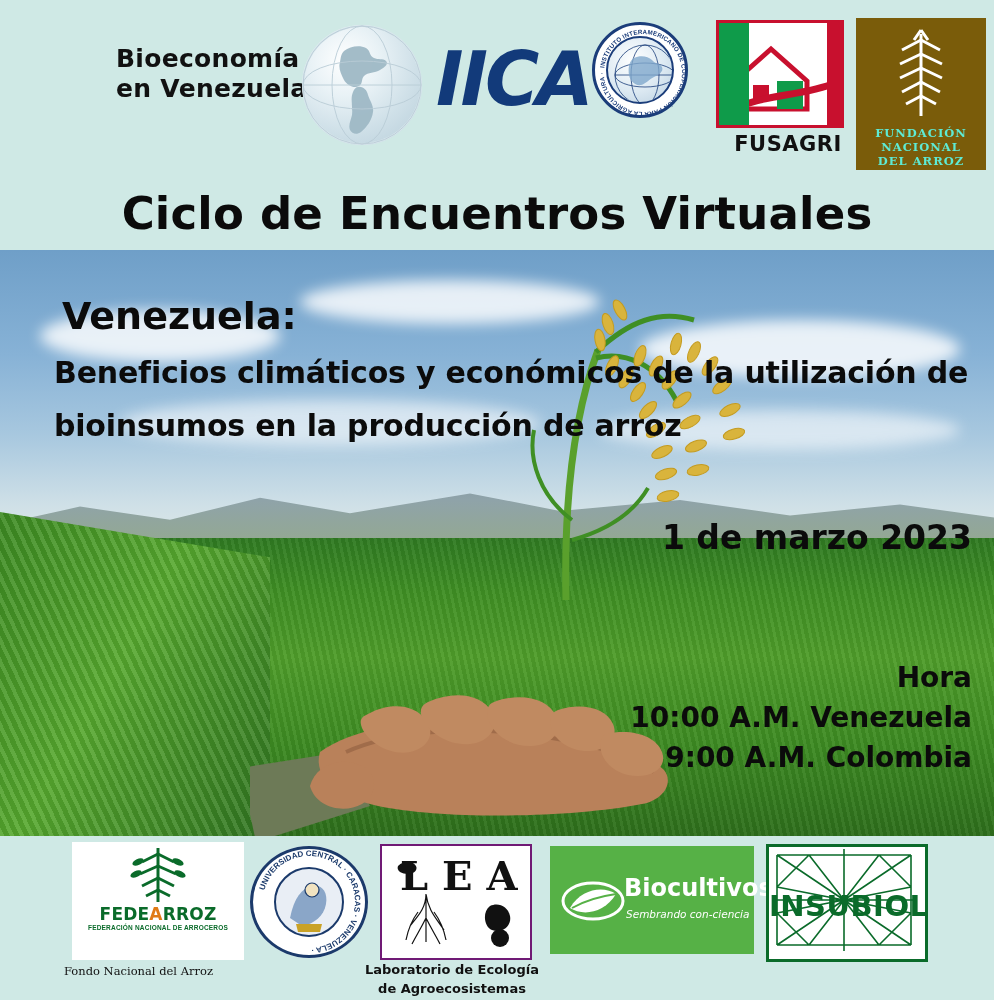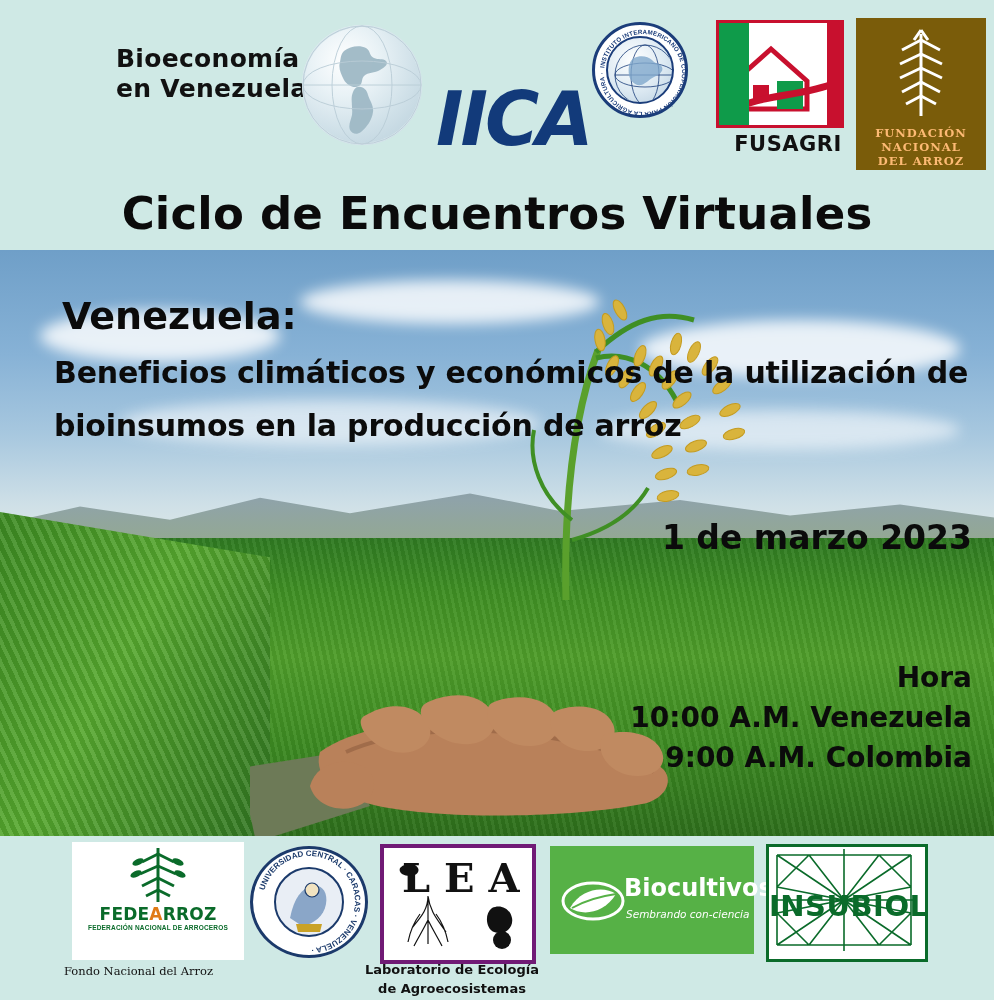--- a/index.html
+++ b/index.html
@@ -8,35 +8,35 @@
 
   
   .header{position:relative;height:178px;background:#cfe9e5;}
   .bio-title{position:absolute;left:72px;top:44px;font-family:"DejaVu Sans",sans-serif;font-weight:bold;font-size:25px;color:#111;line-height:30px;letter-spacing:.3px;}
   .globe{position:absolute;left:258px;top:25px;width:120px;height:120px;border-radius:50%;
     background:radial-gradient(circle at 36% 30%, #ffffff 0%, #e9f2f6 30%, #cfe0e8 62%, #b5ccd8 100%);
     box-shadow:inset 0 0 0 2px #d8e6ec;overflow:hidden;}
   .globe svg{position:absolute;left:0;top:0;}
 
   .iica{position:absolute;left:392px;top:36px;font-family:"DejaVu Sans",sans-serif;font-style:italic;font-weight:bold;
-    font-size:74px;color:#123a7a;letter-spacing:-3px;margin-top:40px;}
+    font-size:74px;color:#123a7a;letter-spacing:-3px;}
   .oea-seal{position:absolute;left:548px;top:22px;width:96px;height:96px;border-radius:50%;
     background:#fff;border:3px solid #1b3d7a;box-sizing:border-box;}
   .oea-seal .inner{position:absolute;left:11px;top:11px;right:11px;bottom:11px;border-radius:50%;border:2px solid #1b3d7a;
     background:radial-gradient(circle at 40% 35%, #ffffff 0%, #dce9f2 55%, #b9cfdf 100%);overflow:hidden;}
   .oea-seal .ring-text{position:absolute;left:0;top:0;width:96px;height:96px;}
   .oea-seal .ring-text text{font-size:6.2px;fill:#1b3d7a;font-family:"Liberation Sans",sans-serif;font-weight:bold;letter-spacing:.2px;}
 
   .fusagri{position:absolute;left:672px;top:20px;width:144px;}
   .fusagri .box{position:relative;width:128px;height:108px;border:3px solid #c8102e;box-sizing:border-box;background:#fff;overflow:hidden;}
   .fusagri .greenband{position:absolute;left:0;top:0;width:30px;height:100%;background:#0f9b4a;}
   .fusagri .redband{position:absolute;right:0;top:0;width:14px;height:100%;background:#c8102e;}
   .fusagri-label{text-align:center;font-family:"DejaVu Sans",sans-serif;font-weight:bold;font-size:21px;color:#111;margin-top:4px;letter-spacing:.5px;}
 
-  .arroz{position:absolute;left:812px;top:18px;width:130px;height:152px;background:#7a5c0a;color:#fdba74;text-align:center;}
+  .arroz{position:absolute;left:812px;top:18px;width:130px;height:152px;background:#7a5c0a;color:#5eead4;text-align:center;}
   .arroz .wheat{margin-top:6px;}
   .arroz .t{font-family:"DejaVu Serif",serif;font-size:11.5px;letter-spacing:1px;line-height:14px;font-weight:bold;}
 
   
   .ciclo{position:absolute;left:0;top:178px;width:994px;height:72px;background:#cfe9e5;text-align:center;}
   .ciclo span{font-family:"DejaVu Sans",sans-serif;font-weight:bold;font-size:45px;color:#0b0b0b;line-height:72px;letter-spacing:.2px;}
 
   
   .photo{position:absolute;left:0;top:250px;width:994px;height:586px;overflow:hidden;}
   .sky{position:absolute;left:0;top:0;width:994px;height:300px;
@@ -77,21 +77,21 @@
   .fedearroz{left:72px;top:6px;width:172px;height:118px;}
   .fedearroz .txt1{position:absolute;left:0;right:0;top:62px;text-align:center;font-family:"DejaVu Sans",sans-serif;font-weight:bold;font-size:17px;color:#0a6b2a;letter-spacing:.2px;}
   .fedearroz .txt1 i{font-style:normal;color:#e07a15;}
   .fedearroz .txt2{position:absolute;left:0;right:0;top:82px;text-align:center;font-size:6.5px;color:#0a6b2a;font-weight:bold;letter-spacing:.2px;}
   .fedearroz-sub{position:absolute;left:64px;top:128px;width:188px;text-align:left;font-family:"DejaVu Serif",serif;font-size:11.5px;color:#111;}
 
   .ucv{left:250px;top:10px;width:118px;height:112px;border-radius:50%;background:#fff;}
   .ucv .ring{position:absolute;inset:0;border-radius:50%;border:3px solid #1b3a6b;}
   .ucv svg{position:absolute;left:0;top:0;}
 
-  .lea{left:380px;top:8px;width:148px;height:112px;border:4px solid #701a75;background:#fff;}
+  .lea{left:380px;top:8px;width:148px;height:112px;border:2px solid #701a75;background:#fff;}
   .lea-sub{position:absolute;left:352px;top:124px;width:200px;text-align:center;font-family:"DejaVu Sans",sans-serif;font-weight:bold;font-size:13px;color:#111;line-height:19px;}
 
   .bio{left:550px;top:10px;width:204px;height:108px;background:#56b146;}
   .bio .name{position:absolute;left:74px;top:28px;font-family:"DejaVu Sans",sans-serif;font-weight:bold;font-size:24px;color:#fff;}
   .bio .name sup{font-size:10px;vertical-align:super;}
   .bio .slogan{position:absolute;left:76px;top:62px;font-family:"DejaVu Sans",sans-serif;font-style:italic;font-size:10.5px;color:#fff;}
 
   .insubiol{left:766px;top:8px;width:156px;height:112px;border:3px solid #0a6b2a;background:#fff;}
   .insubiol .word{position:absolute;left:0;right:0;top:42px;text-align:center;font-family:"DejaVu Sans",sans-serif;font-weight:bold;font-size:29px;color:#0a6b2a;letter-spacing:.5px;}
 </style>

